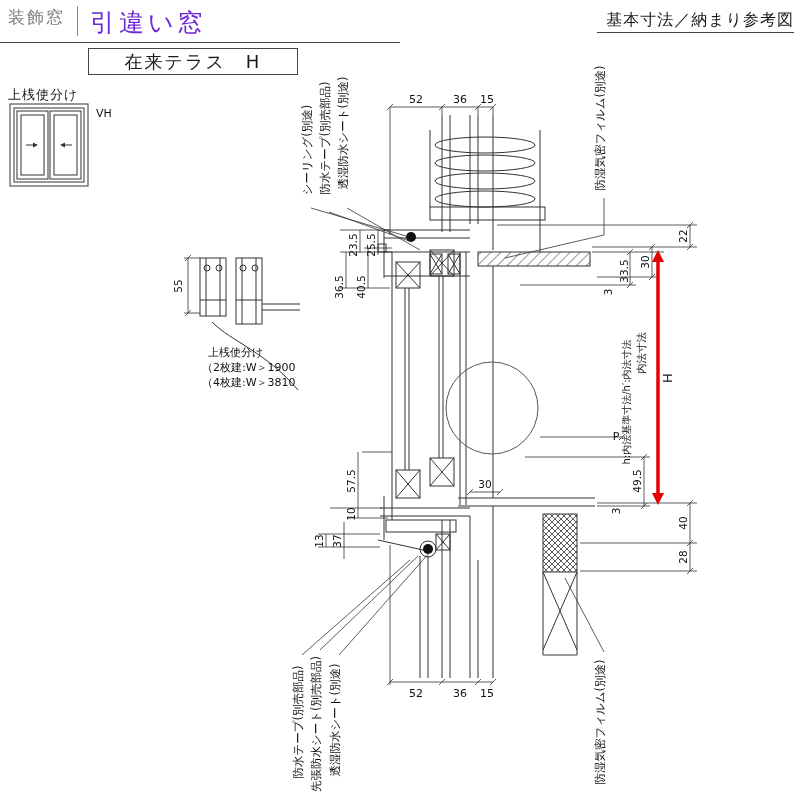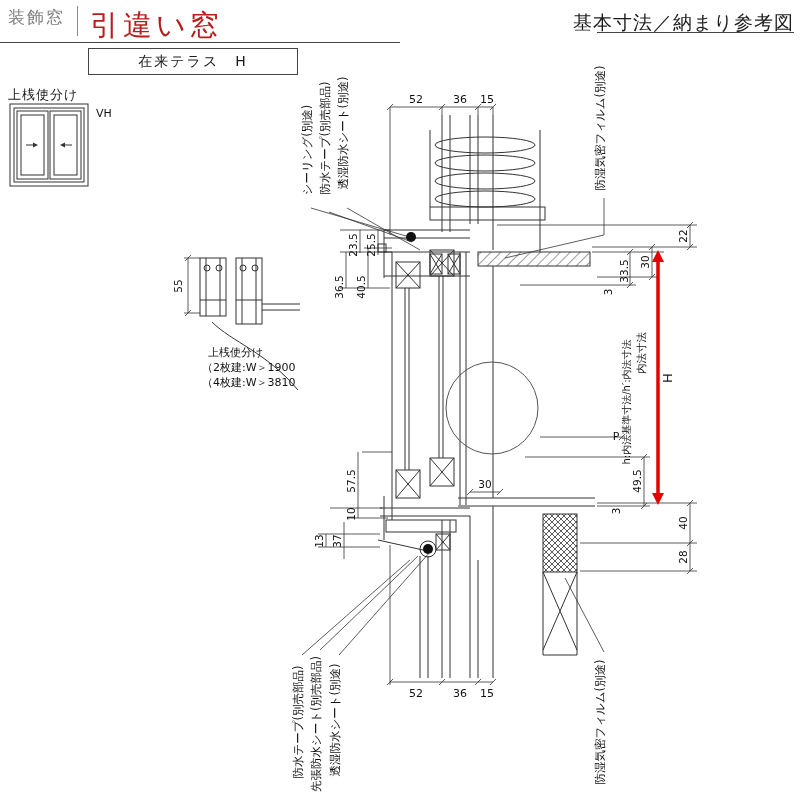--- a/index.html
+++ b/index.html
@@ -5,27 +5,27 @@
   html,body { margin:0; padding:0; }
   body {
     width:800px; height:800px; position:relative; overflow:hidden;
     background:#ffffff;
     font-family:"DejaVu Sans", sans-serif;
     color:#1a1a1a;
   }
   .header-left { position:absolute; left:8px; top:6px; display:flex; align-items:flex-start; }
   .category { font-size:17px; color:#7d7d7d; letter-spacing:2px; padding-bottom:4px; }
   .vdiv { display:inline-block; width:1px; height:30px; background:#8a8a8a; margin:0 12px; }
-  .title { font-size:29px; color:#b91c1c; letter-spacing:4px; font-weight:500; }
-  .header-right { position:absolute; right:6px; top:10px; font-size:19px; letter-spacing:1px; }
+  .title { font-size:25px; color:#6d28d9; letter-spacing:4px; font-weight:500; }
+  .header-right { position:absolute; right:6px; top:10px; font-size:16px; letter-spacing:1px; }
   .title-underline { position:absolute; left:0; top:42px; width:400px; height:1px; background:#444; }
   .right-underline { position:absolute; left:597px; top:32px; width:197px; height:1px; background:#444; }
   .series-box {
     position:absolute; left:88px; top:48px; width:208px; height:25px;
-    border:1px solid #444; line-height:25px; text-align:center; font-size:14px; letter-spacing:2px;
+    border:1px solid #444; line-height:25px; text-align:center; font-size:18px; letter-spacing:2px;
   }
   .view-label { position:absolute; left:8px; top:86px; font-size:13px; letter-spacing:1px; }
   svg.drawing { position:absolute; left:0; top:0; }
   svg text { font-family:"DejaVu Sans", sans-serif; fill:#111; }
   .d  { font-size:11px; }
   .ds { font-size:10.5px; }
   .ann { font-size:11.5px; }
   .note { font-size:11px; }
   .big { font-size:13px; }
 </style>

